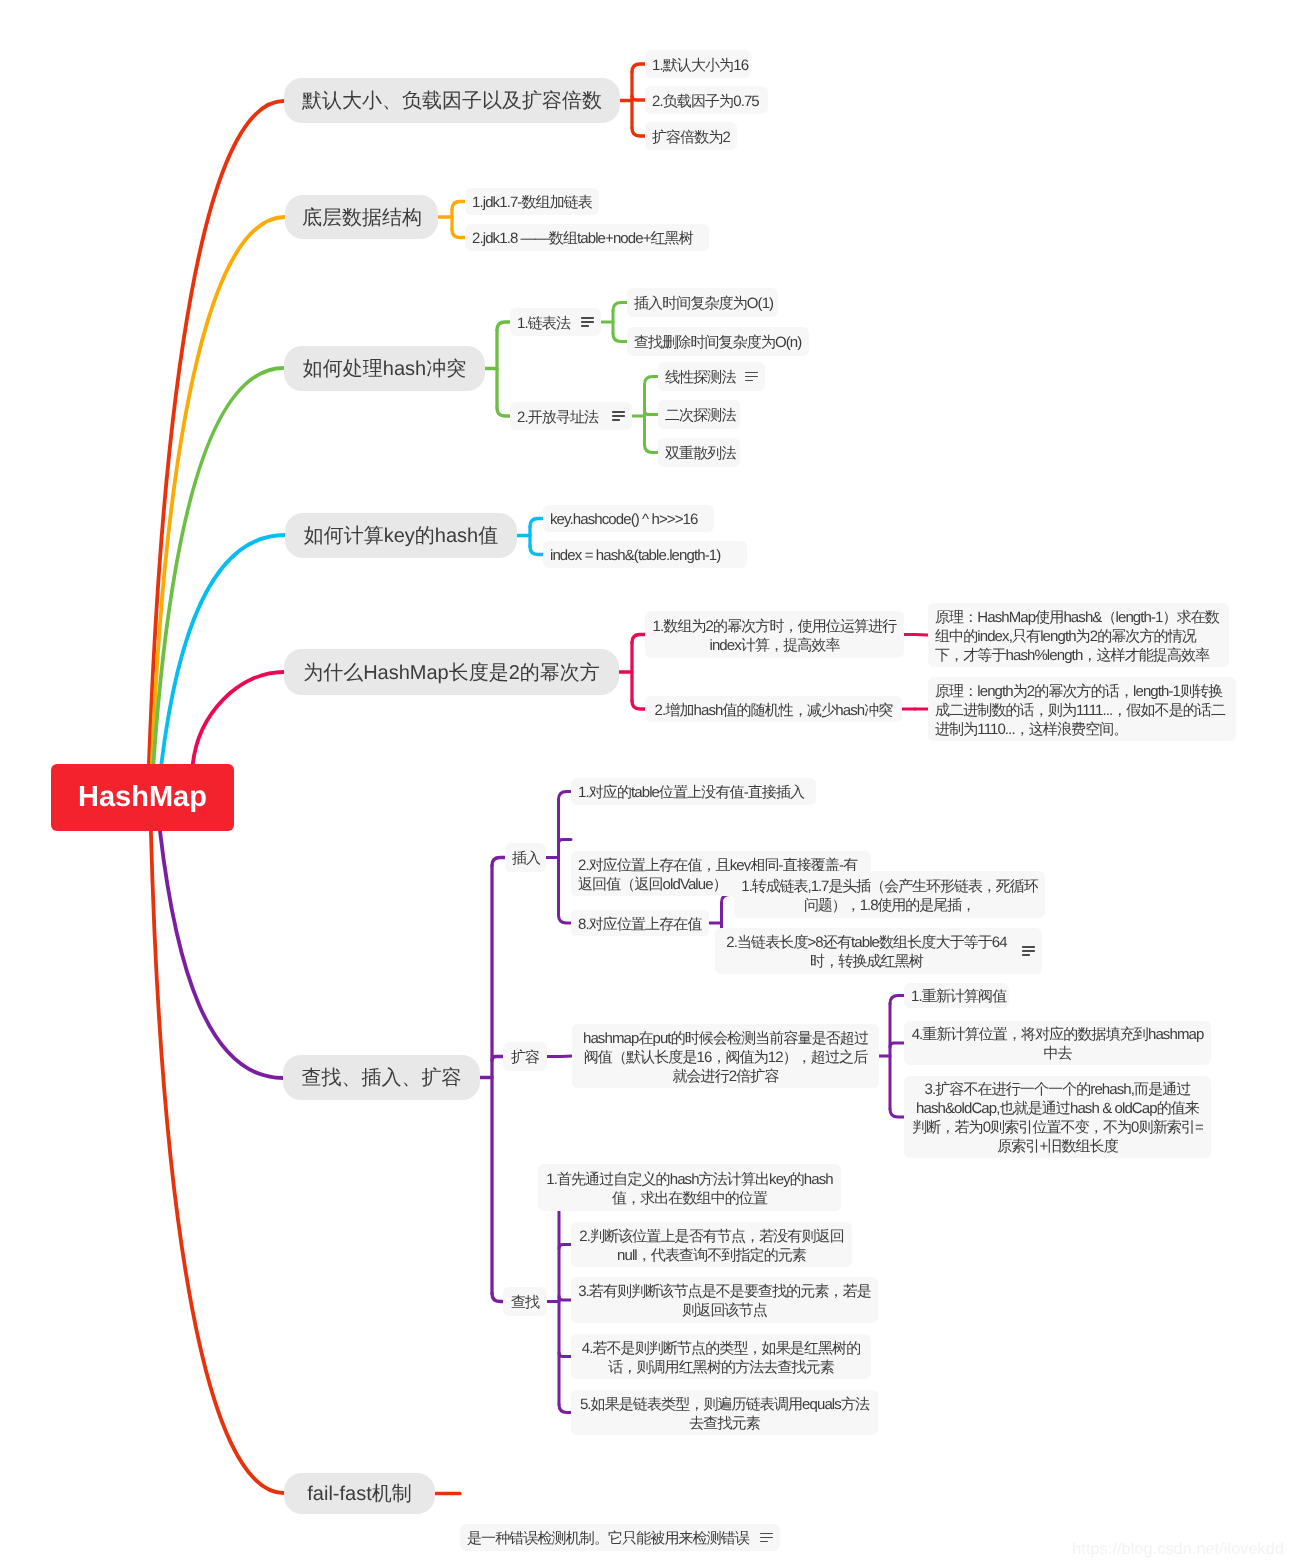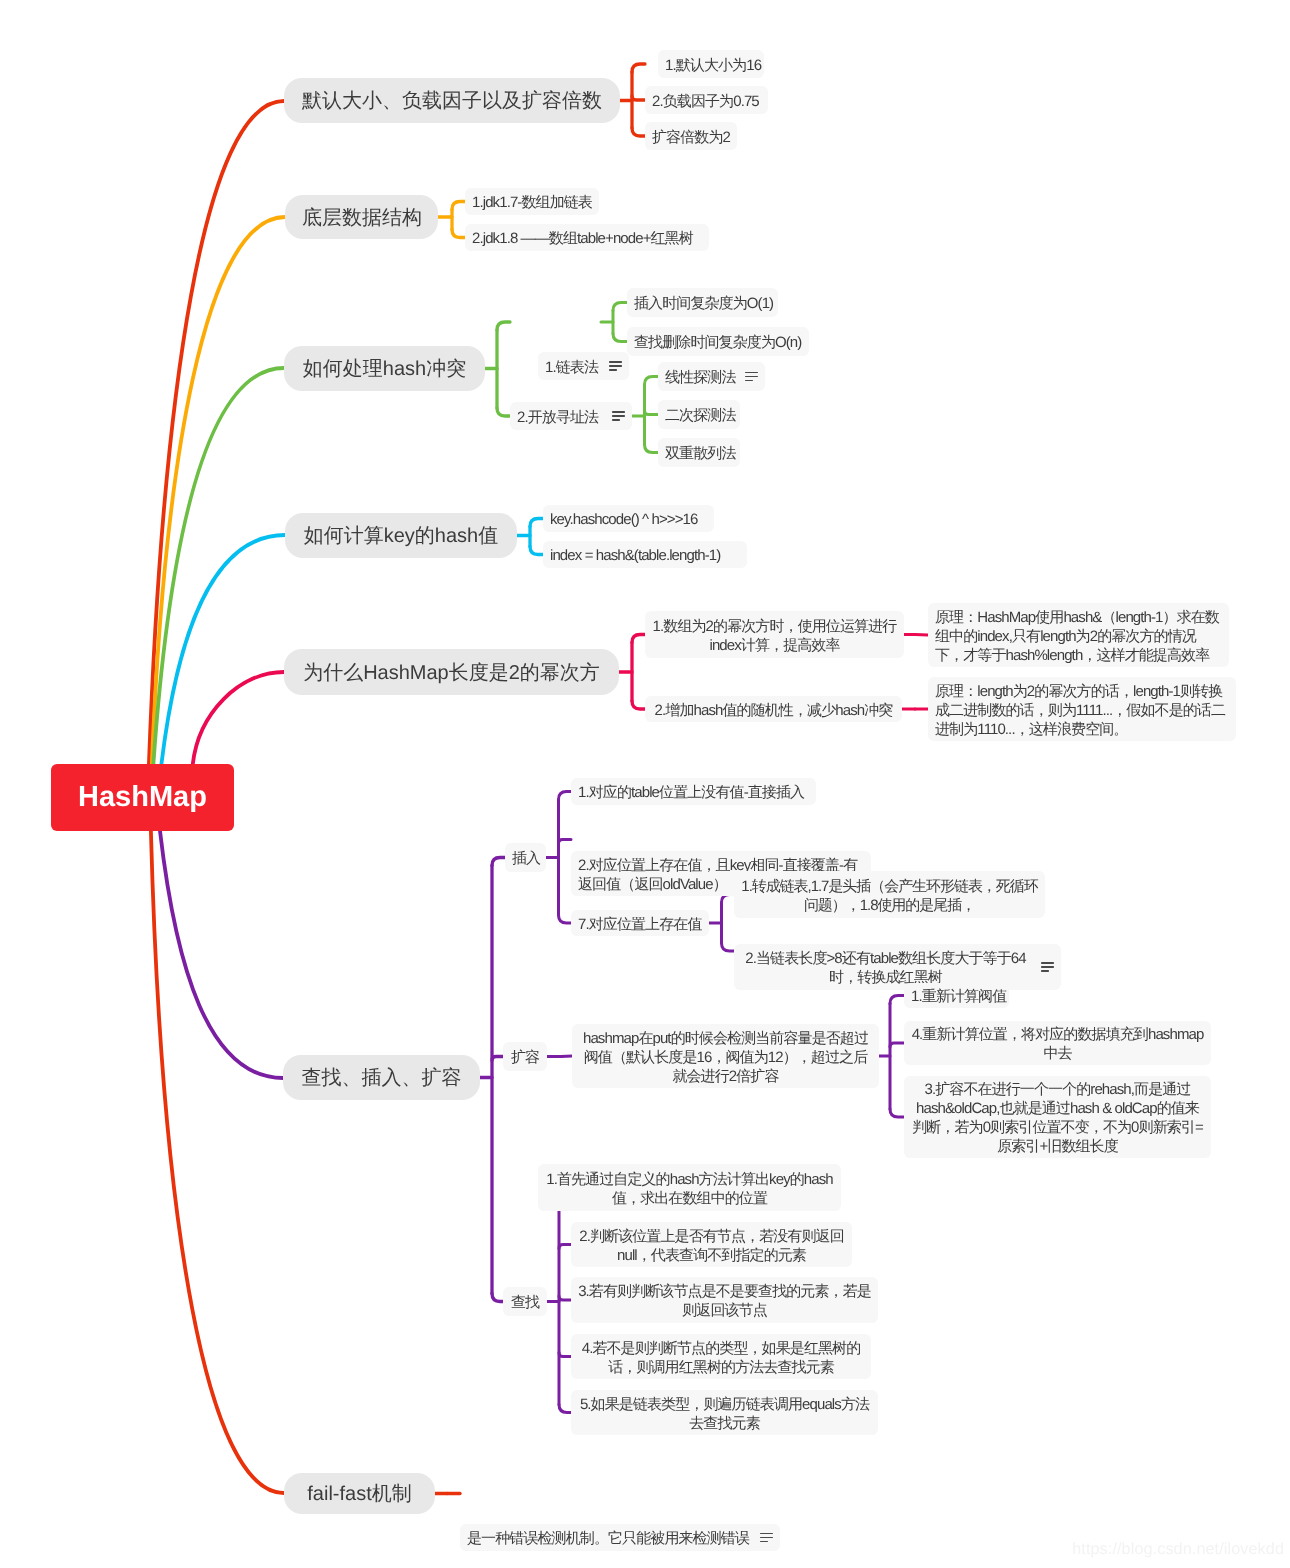--- a/index.html
+++ b/index.html
@@ -105,42 +105,42 @@
       <path d="M435.0 1493.5 L447.0 1493.5" stroke="#e8320c" stroke-width="3.3" fill="none" stroke-linecap="round" stroke-linejoin="round"></path>
       <path d="M447.0 1493.5 L460.0 1493.5" stroke="#e8320c" stroke-width="3.3" fill="none" stroke-linecap="round" stroke-linejoin="round"></path>
     </svg>
   <div id="nodes">
       <div class="node root" id="n-root" style="left: 51px; top: 764px; width: 183px; height: 67px;">
         <span class="t">HashMap</span>
       </div>
       <div class="node lvl1 nowrap" id="n-b1" style="left: 284px; top: 78px; width: 336px; height: 45px;">
         <span class="t">默认大小、负载因子以及扩容倍数</span>
       </div>
-      <div class="node lvl2 nowrap" id="n-b1c1" style="left: 645px; top: 50px; width: 106px; height: 28px; margin-left: 13px;">
+      <div class="node lvl2 nowrap" id="n-b1c1" style="left: 645px; top: 50px; width: 106px; height: 28px;">
         <span class="t">1.默认大小为16</span>
       </div>
       <div class="node lvl2 nowrap" id="n-b1c2" style="left: 645px; top: 86px; width: 123px; height: 28px;">
         <span class="t">2.负载因子为0.75</span>
       </div>
       <div class="node lvl2 nowrap" id="n-b1c3" style="left: 645px; top: 122px; height: 28px;">
         <span class="t">扩容倍数为2</span>
       </div>
       <div class="node lvl1 nowrap" id="n-b2" style="left: 285px; top: 195px; width: 153px; height: 44px;">
         <span class="t">底层数据结构</span>
       </div>
       <div class="node lvl2 nowrap" id="n-b2c1" style="left: 465px; top: 188px; height: 27px;">
         <span class="t">1.jdk1.7-数组加链表</span>
       </div>
       <div class="node lvl2 nowrap" id="n-b2c2" style="left: 465px; top: 224px; width: 244px; height: 27px;">
         <span class="t">2.jdk1.8 ——数组table+node+红黑树</span>
       </div>
       <div class="node lvl1 nowrap" id="n-b3" style="left: 284px; top: 346px; width: 201px; height: 45px;">
         <span class="t">如何处理hash冲突</span>
       </div>
-      <div class="node lvl2 nowrap" id="n-b3c1" style="left: 538px; top: 308px; height: 28px; padding-right: 31px; margin-top: 44px;">
+      <div class="node lvl2 nowrap" id="n-b3c1" style="left: 510px; top: 308px; height: 28px; padding-right: 31px;">
         <span class="t">1.链表法</span>
         <span class="note">
           <i></i>
           <i></i>
           <i></i>
         </span>
       </div>
       <div class="node lvl2 nowrap" id="n-b3c2" style="left: 510px; top: 402px; width: 122px; height: 28px; padding-right: 31px;">
         <span class="t">2.开放寻址法</span>
         <span class="note">
@@ -199,26 +199,26 @@
       <div class="node lvl2 center nowrap" id="n-b6a" style="left: 505px; top: 843px; width: 41px; height: 29px;">
         <span class="t">插入</span>
       </div>
       <div class="node lvl2 nowrap" id="n-b6a1" style="left: 571px; top: 778px; width: 245px; height: 27px;">
         <span class="t">1.对应的table位置上没有值-直接插入</span>
       </div>
       <div class="node lvl2" id="n-b6a2" style="left: 571px; top: 851px; width: 300px; height: 45px; justify-content: center;">
         <span class="t">2.对应位置上存在值，且key相同-直接覆盖-有返回值（返回oldValue）</span>
       </div>
       <div class="node lvl2 nowrap" id="n-b6a3" style="left: 571px; top: 910px; height: 26px;">
-        <span class="t">7.对应位置上存在值</span>
+        <span class="t">8.对应位置上存在值</span>
       </div>
       <div class="node lvl2 center" id="n-b6a3x" style="left: 734px; top: 871px; width: 311px; height: 47px; letter-spacing: -1.05px;">
         <span class="t">1.转成链表,1.7是头插（会产生环形链表，死循环问题），1.8使用的是尾插，</span>
       </div>
-      <div class="node lvl2 center" id="n-b6a3y" style="left: 734px; top: 928px; width: 327px; height: 46px; padding-right: 31px; margin-top: 16px;">
+      <div class="node lvl2 center" id="n-b6a3y" style="left: 715px; top: 928px; width: 327px; height: 46px; padding-right: 31px;">
         <span class="t">2.当链表长度&gt;8还有table数组长度大于等于64时，转换成红黑树</span>
         <span class="note">
           <i></i>
           <i></i>
           <i></i>
         </span>
       </div>
       <div class="node lvl2 center nowrap" id="n-b6b" style="left: 503px; top: 1042px; width: 44px; height: 29px;">
         <span class="t">扩容</span>
       </div>

